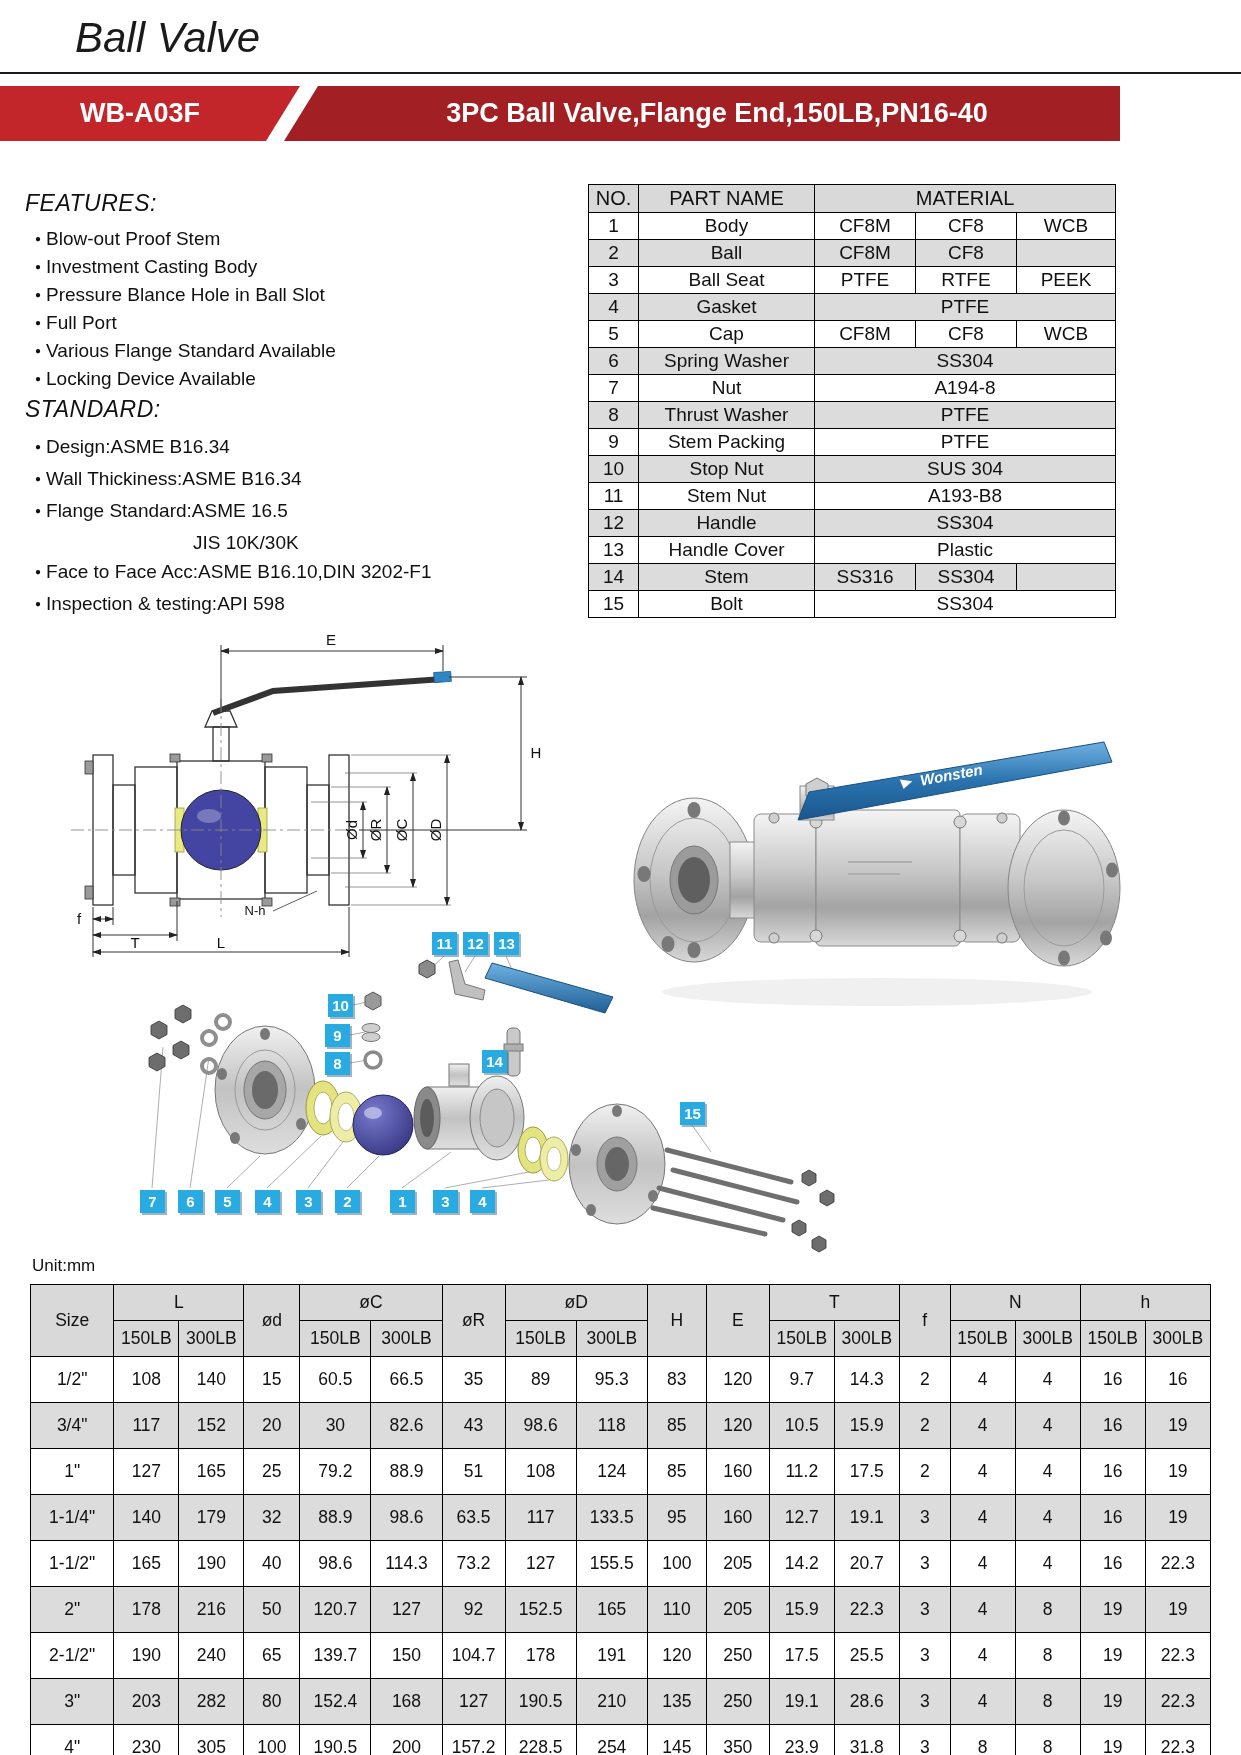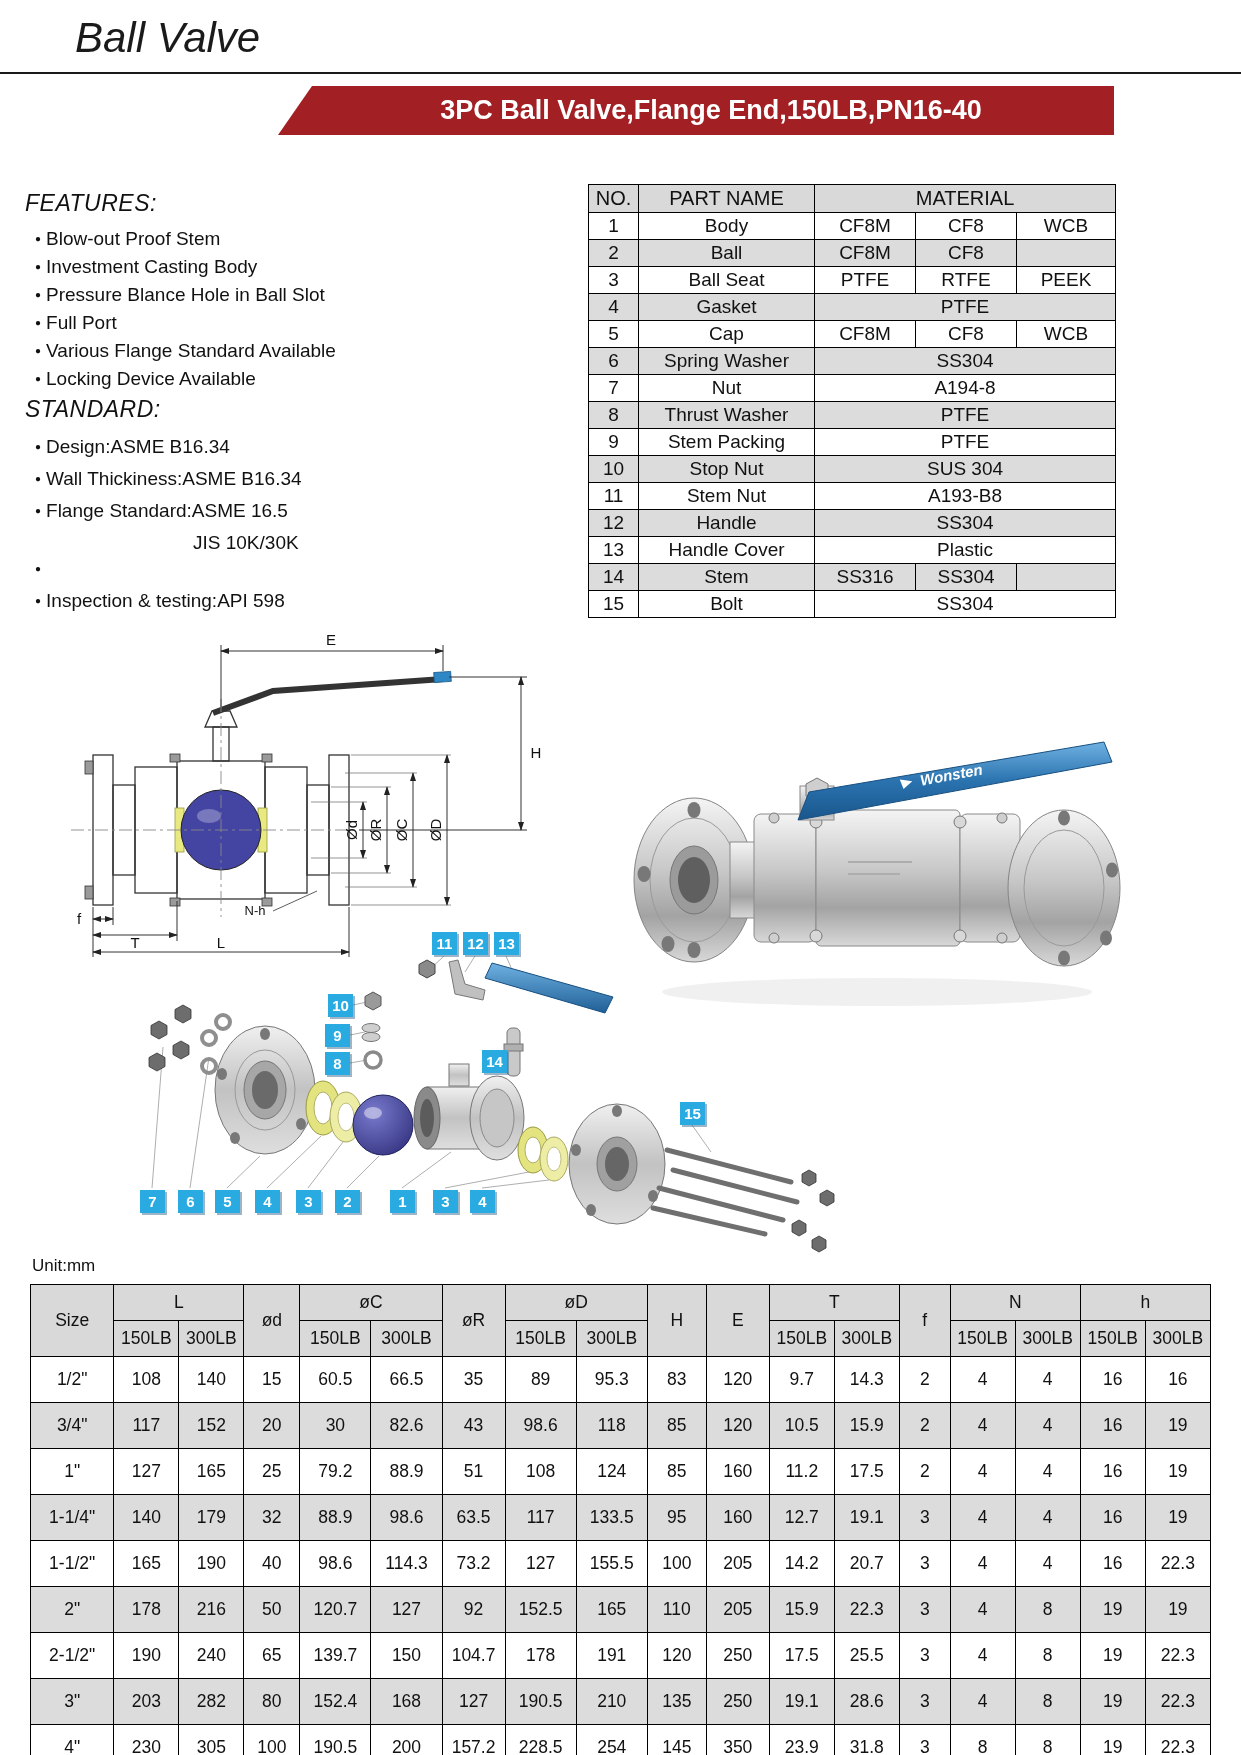--- a/index.html
+++ b/index.html
@@ -6,21 +6,21 @@
   html,body { background:#ffffff; }
   body { font-family:"Liberation Sans", sans-serif; color:#111; }
   .page { position:relative; width:1241px; height:1755px; background:#fff; overflow:hidden; }
 
   .page-title { position:absolute; left:30px; top:14px; font-size:42px; font-style:italic; font-weight:400; color:#1a1a1a;margin-left:45px; }
   .title-rule { position:absolute; left:0; top:72px; width:1241px; height:2px; background:#1a1a1a; }
 
   .banner-left { position:absolute; left:0; top:86px; width:300px; height:55px; background:#c2262b;
     clip-path:polygon(0 0, 100% 0, calc(100% - 34px) 100%, 0 100%);
     display:flex; align-items:center; justify-content:center; color:#fff; font-size:27px; font-weight:bold; padding-right:20px; }
-  .banner-right { position:absolute; left:278px; top:86px; width:836px; height:49px; background:#a22024;
+  .banner-right { position:absolute; left:284px; top:86px; width:836px; height:55px; background:#a22024;
     clip-path:polygon(34px 0, 100% 0, 100% 100%, 0 100%);
     display:flex; align-items:center; justify-content:center; color:#fff; font-size:27px; font-weight:bold; padding-left:30px; }
 
   .features { position:absolute; left:25px; top:190px; width:540px; }
   .standard { position:absolute; left:25px; top:396px; width:560px; }
   .sec-heading { font-size:23px; font-style:italic; margin-bottom:9px; letter-spacing:.5px; }
   .li { display:flex; align-items:baseline; font-size:19px; line-height:25px; }
   .standard .li { line-height:29px; }
   .li .dot { font-size:10px; margin:0 5px 0 10px; position:relative; top:-3px; }
   .li.indent { margin-left:168px; }
@@ -48,20 +48,23 @@
   table.dim-table tbody tr.stripe td { background:#dcdcdc; }
 </style>
 </head>
 <body>
 
 <div class="page">
 
   <div class="page-title">Ball Valve</div>
   <div class="title-rule"></div>
 
+  <div class="banner-left">
+    <span>WB-A03F</span>
+  </div>
   <div class="banner-right">
     <span>3PC Ball Valve,Flange End,150LB,PN16-40</span>
   </div>
 
   <div class="features">
     <div class="sec-heading">FEATURES:</div>
     <div>
         <div class="li">
           <span class="dot">●</span>
           <span>Blow-out Proof Stem</span>
@@ -102,20 +105,21 @@
         </div>
         <div class="li">
           <span class="dot">●</span>
           <span>Flange Standard:ASME 16.5</span>
         </div>
         <div class="li indent">
           <span>JIS 10K/30K</span>
         </div>
         <div class="li">
           <span class="dot">●</span>
+          <span>Face to Face Acc:ASME B16.10,DIN 3202-F1</span>
         </div>
         <div class="li">
           <span class="dot">●</span>
           <span>Inspection &amp; testing:API 598</span>
         </div>
       </div>
   </div>
 
   <table class="parts-table">
     <colgroup>

